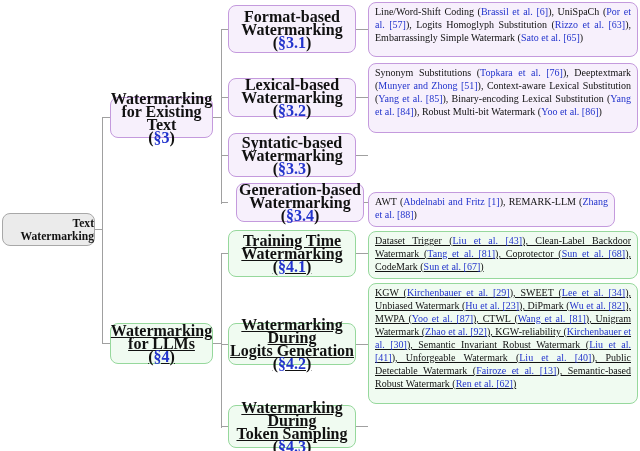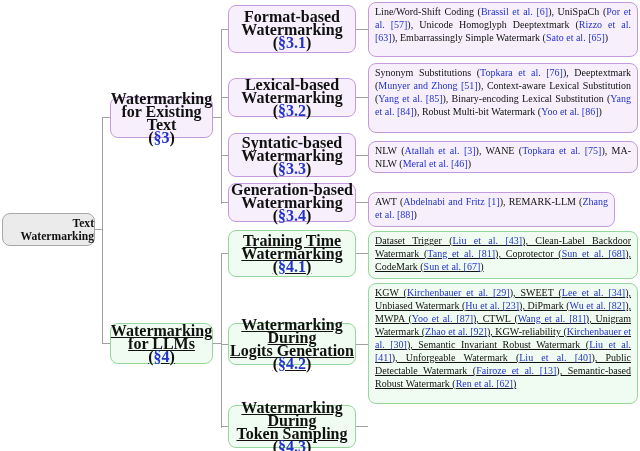--- a/index.html
+++ b/index.html
@@ -88,21 +88,21 @@
   <div class="node purple" style="left:228px;top:78px;width:128px;height:39px">
     <div>Lexical-based</div>
     <div>Watermarking</div>
     <div class="sec"><span>(</span><span class="lnk">§3.2</span><span>)</span></div>
   </div>
   <div class="node purple" style="left:228px;top:133px;width:128px;height:44px">
     <div>Syntatic-based</div>
     <div>Watermarking</div>
     <div class="sec"><span>(</span><span class="lnk">§3.3</span><span>)</span></div>
   </div>
-  <div class="node purple" style="left:228px;top:183px;width:128px;height:39px">
+  <div class="node purple" style="left:236px;top:183px;width:128px;height:39px">
     <div>Generation-based</div>
     <div>Watermarking</div>
     <div class="sec"><span>(</span><span class="lnk">§3.4</span><span>)</span></div>
   </div>
   <div class="node green" style="left:228px;top:230px;width:128px;height:47px">
     <div>Training Time</div>
     <div>Watermarking</div>
     <div class="sec"><span>(</span><span class="lnk">§4.1</span><span>)</span></div>
   </div>
   <div class="node green" style="left:228px;top:323px;width:128px;height:42px">
@@ -110,27 +110,24 @@
     <div>Logits Generation</div>
     <div class="sec"><span>(</span><span class="lnk">§4.2</span><span>)</span></div>
   </div>
   <div class="node green" style="left:228px;top:405px;width:128px;height:43px">
     <div>Watermarking During</div>
     <div>Token Sampling</div>
     <div class="sec"><span>(</span><span class="lnk">§4.3</span><span>)</span></div>
   </div>
 
   <div class="leaf purple" style="left:368px;top:2px;width:270px;height:55px">
-    <p><span>Line/Word-Shift Coding (</span><span class="lnk">Brassil et al. [6]</span><span>), UniSpaCh (</span><span class="lnk">Por et al. [57]</span><span>), Unicode Homoglyph Deeptextmark (</span><span class="lnk">Rizzo et al. [63]</span><span>), Embarrassingly Simple Watermark (</span><span class="lnk">Sato et al. [65]</span><span>)</span></p>
+    <p><span>Line/Word-Shift Coding (</span><span class="lnk">Brassil et al. [6]</span><span>), UniSpaCh (</span><span class="lnk">Por et al. [57]</span><span>), Logits Homoglyph Substitution (</span><span class="lnk">Rizzo et al. [63]</span><span>), Embarrassingly Simple Watermark (</span><span class="lnk">Sato et al. [65]</span><span>)</span></p>
   </div>
   <div class="leaf purple" style="left:368px;top:63px;width:270px;height:70px">
     <p><span>Synonym Substitutions (</span><span class="lnk">Topkara et al. [76]</span><span>), Deeptextmark (</span><span class="lnk">Munyer and Zhong [51]</span><span>), Context-aware Lexical Substitution (</span><span class="lnk">Yang et al. [85]</span><span>), Binary-encoding Lexical Substitution (</span><span class="lnk">Yang et al. [84]</span><span>), Robust Multi-bit Watermark (</span><span class="lnk">Yoo et al. [86]</span><span>)</span></p>
-  </div>
-  <div class="leaf purple" style="left:368px;top:141px;width:270px;height:32px">
-    <p><span>NLW (</span><span class="lnk">Atallah et al. [3]</span><span>), WANE (</span><span class="lnk">Topkara et al. [75]</span><span>), MA-NLW (</span><span class="lnk">Meral et al. [46]</span><span>)</span></p>
   </div>
   <div class="leaf purple" style="left:368px;top:192px;width:247px;height:35px">
     <p><span>AWT (</span><span class="lnk">Abdelnabi and Fritz [1]</span><span>), REMARK-LLM (</span><span class="lnk">Zhang et al. [88]</span><span>)</span></p>
   </div>
   <div class="leaf green" style="left:368px;top:231px;width:270px;height:48px">
     <p><span>Dataset Trigger (</span><span class="lnk">Liu et al. [43]</span><span>), Clean-Label Backdoor Watermark (</span><span class="lnk">Tang et al. [81]</span><span>), Coprotector (</span><span class="lnk">Sun et al. [68]</span><span>), CodeMark (</span><span class="lnk">Sun et al. [67]</span><span>)</span></p>
   </div>
   <div class="leaf green" style="left:368px;top:283px;width:270px;height:121px">
     <p><span>KGW (</span><span class="lnk">Kirchenbauer et al. [29]</span><span>), SWEET (</span><span class="lnk">Lee et al. [34]</span><span>), Unbiased Watermark (</span><span class="lnk">Hu et al. [23]</span><span>), DiPmark (</span><span class="lnk">Wu et al. [82]</span><span>), MWPA (</span><span class="lnk">Yoo et al. [87]</span><span>), CTWL (</span><span class="lnk">Wang et al. [81]</span><span>), Unigram Watermark (</span><span class="lnk">Zhao et al. [92]</span><span>), KGW-reliability (</span><span class="lnk">Kirchenbauer et al. [30]</span><span>), Semantic Invariant Robust Watermark (</span><span class="lnk">Liu et al. [41]</span><span>), Unforgeable Watermark (</span><span class="lnk">Liu et al. [40]</span><span>), Public Detectable Watermark (</span><span class="lnk">Fairoze et al. [13]</span><span>), Semantic-based Robust Watermark (</span><span class="lnk">Ren et al. [62]</span><span>)</span></p>
   </div>

